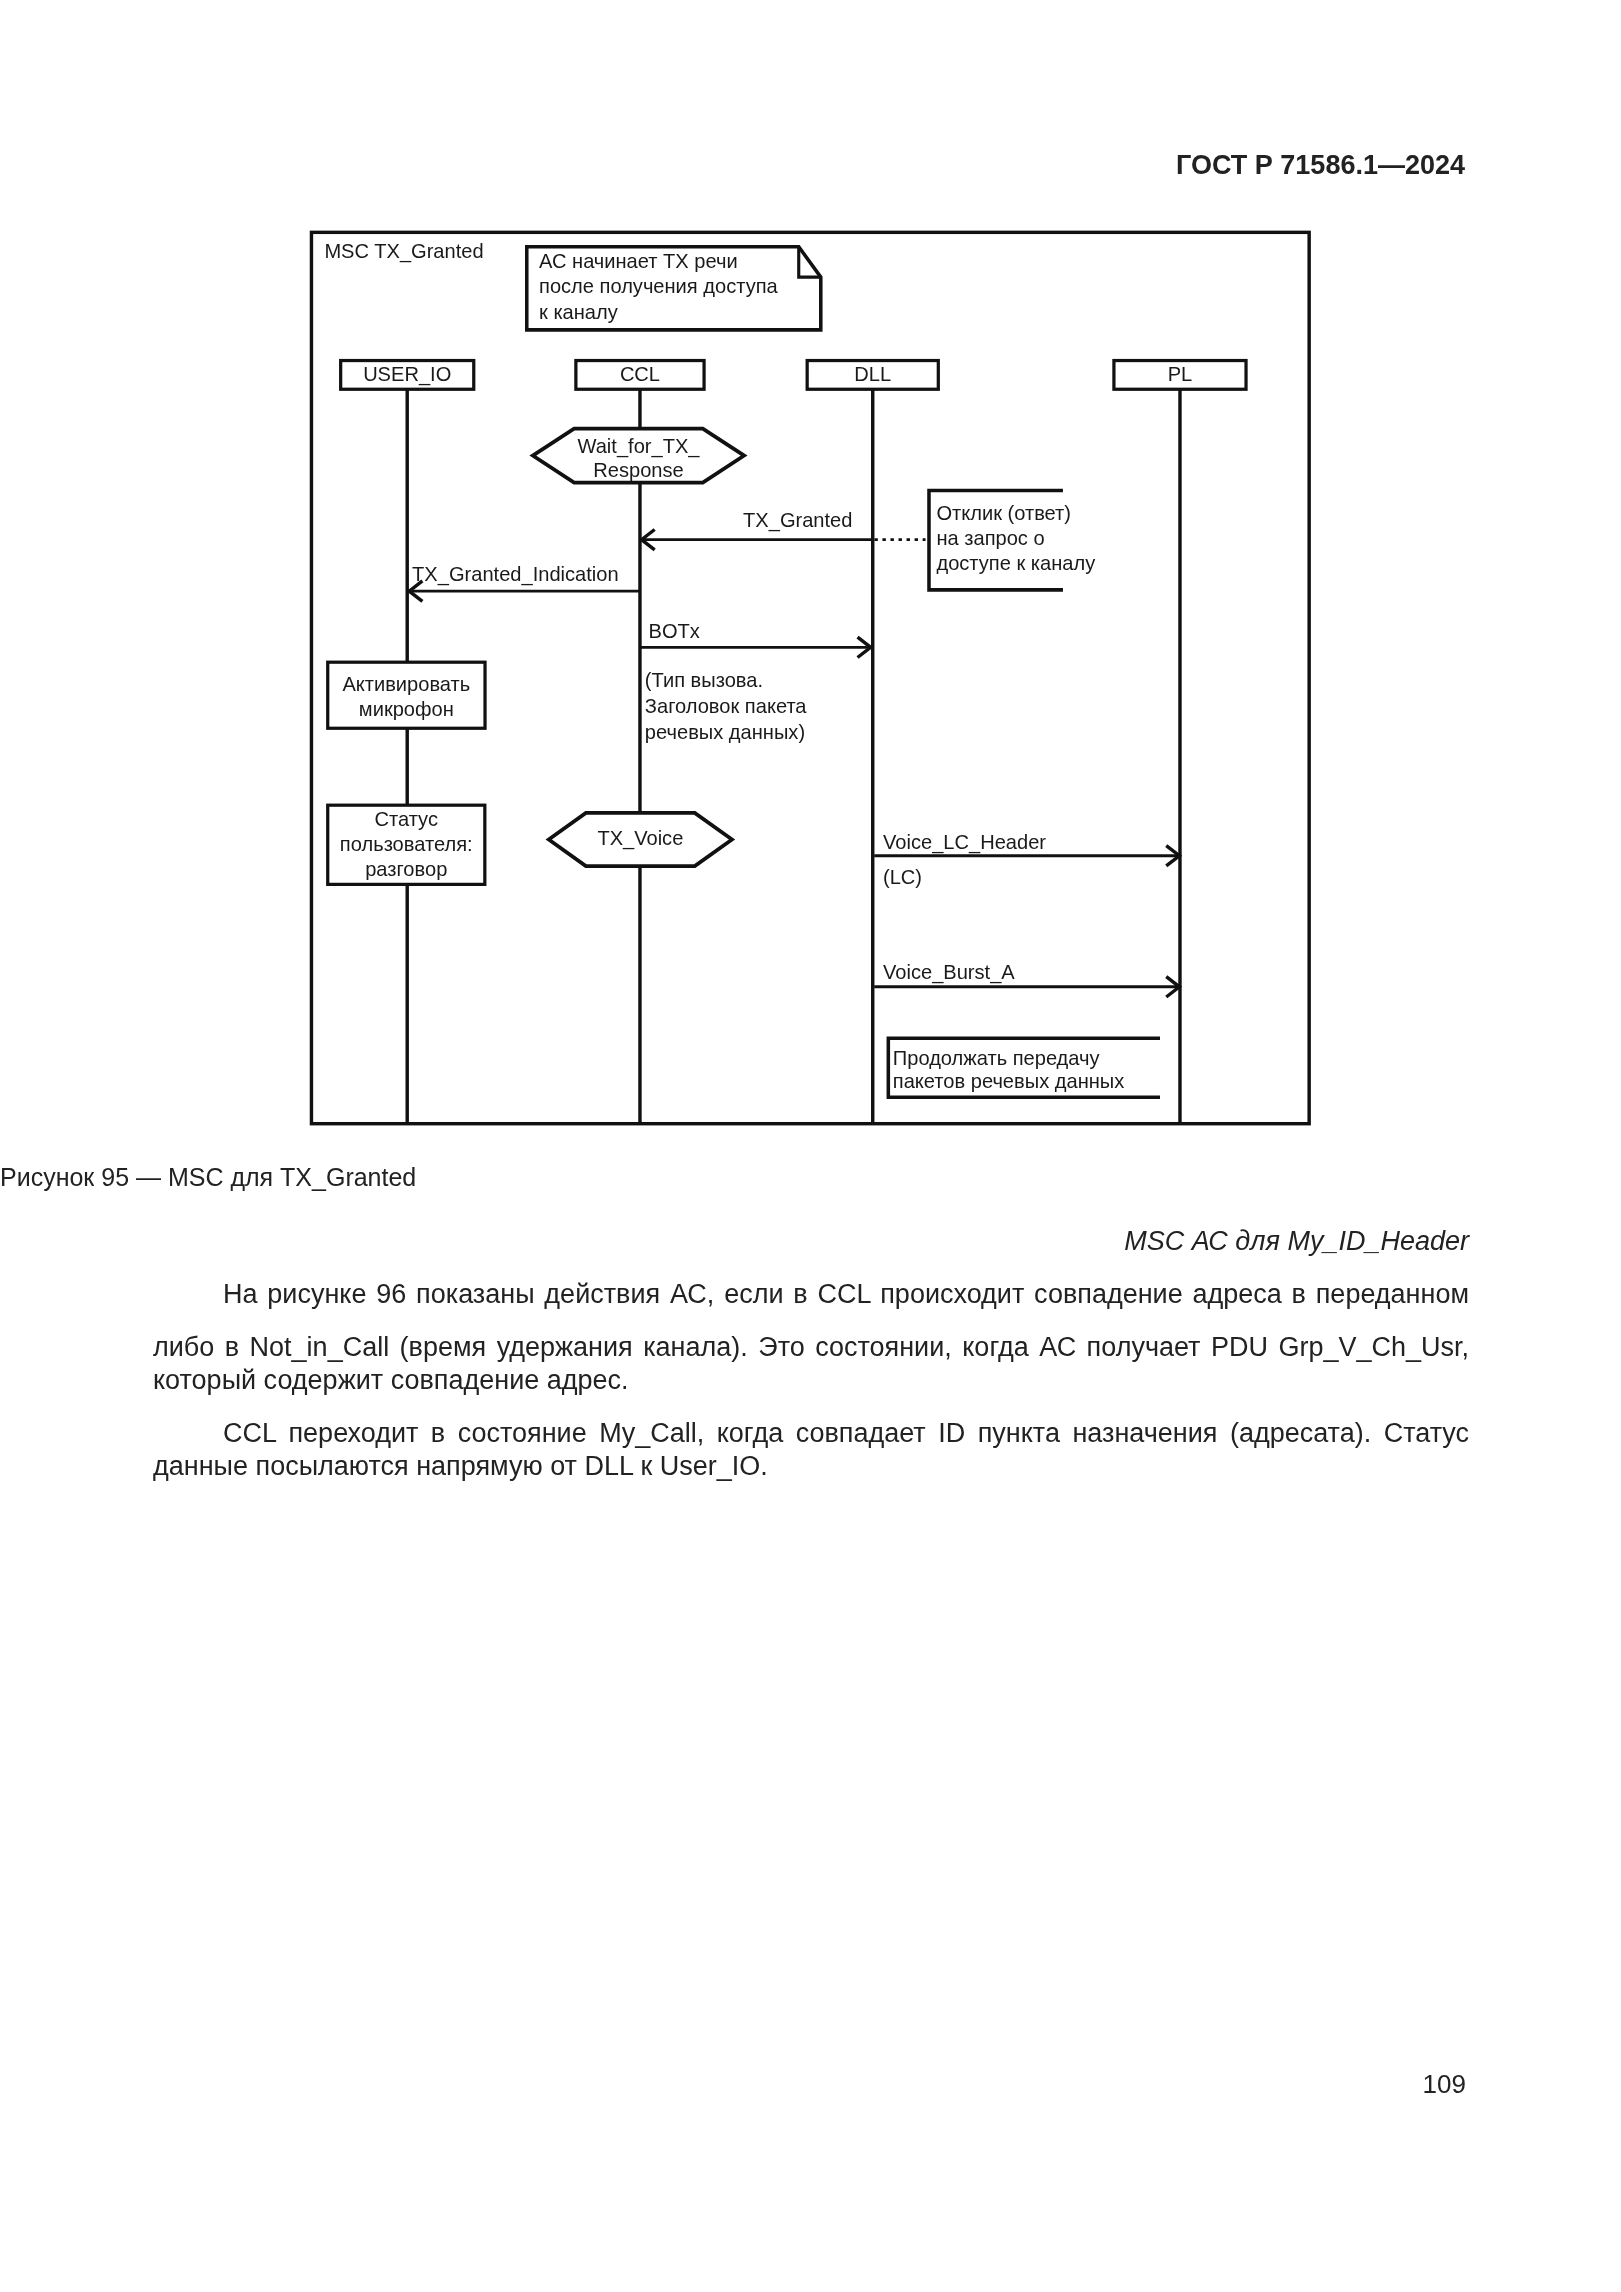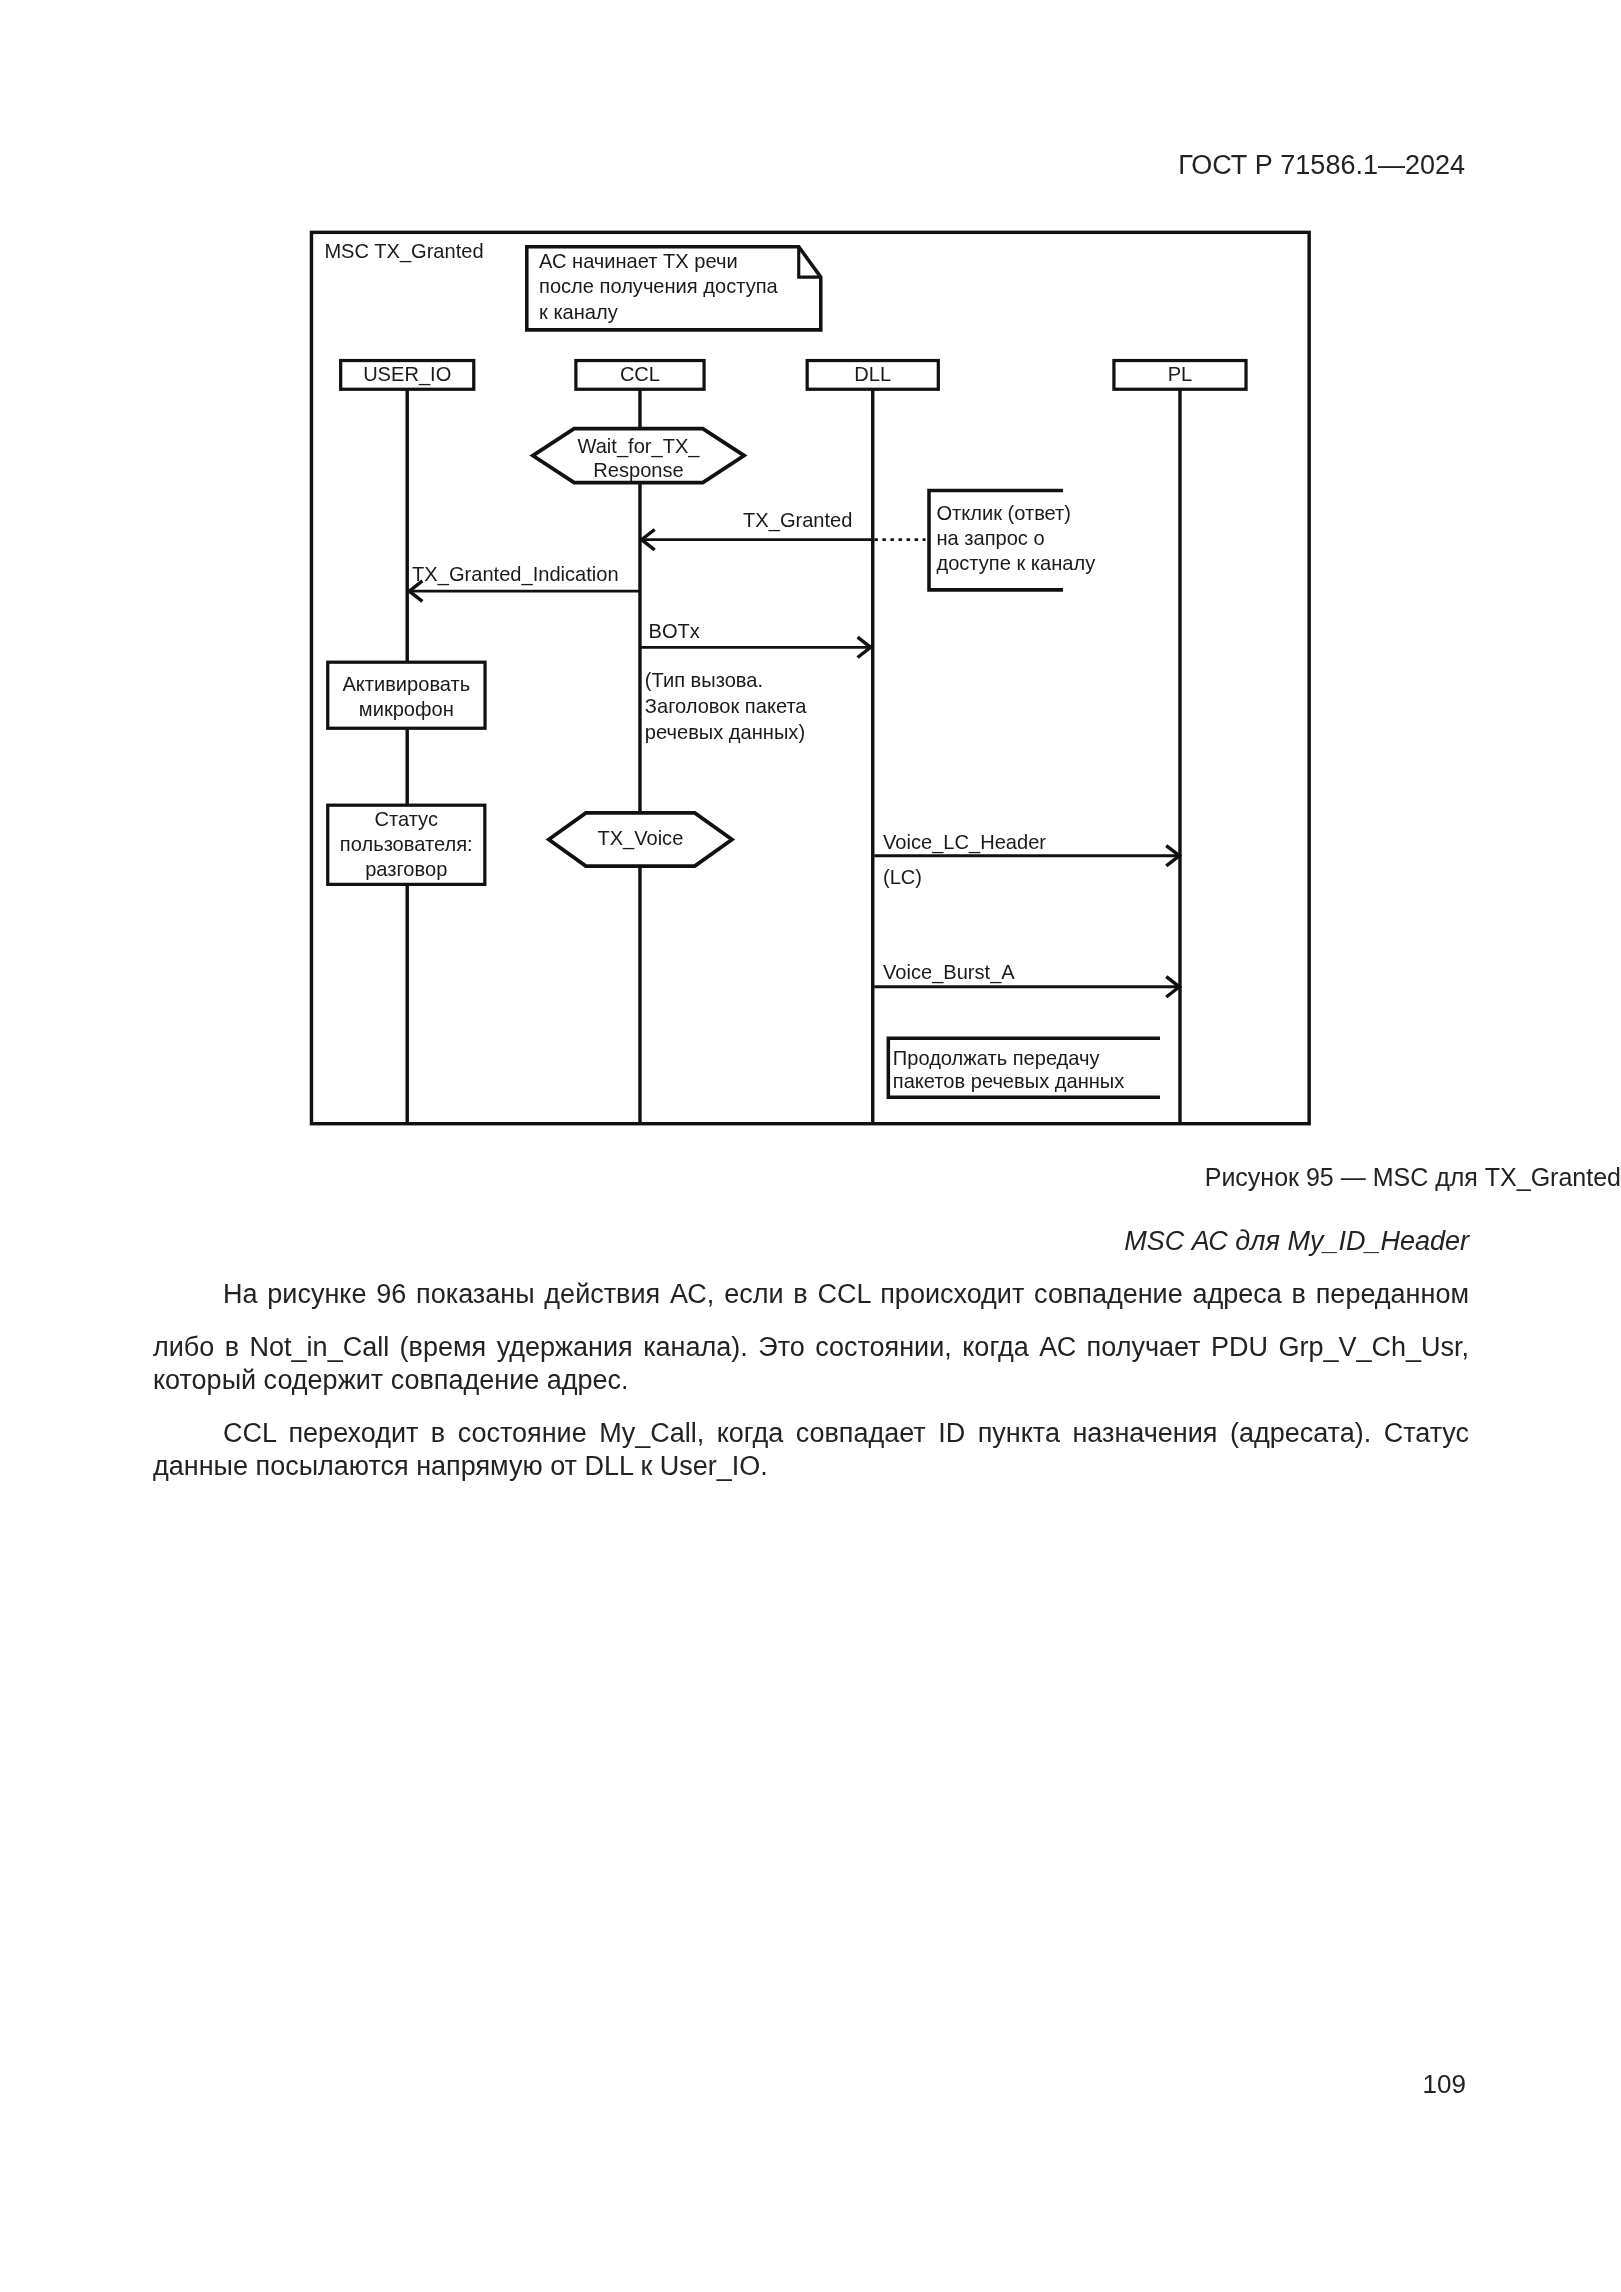--- a/index.html
+++ b/index.html
@@ -1,20 +1,20 @@
 <!DOCTYPE html>
 <html><head>
 <meta charset="utf-8">
 <style>
   html,body{margin:0;padding:0;background:#fff;}
   #page{position:relative;width:1621px;height:2293px;background:#ffffff;
         font-family:"Liberation Sans", sans-serif;color:#1a1a1a;overflow:hidden;}
   .abs{position:absolute;}
-  #hdr{top:151px;right:156px;font-weight:normal;font-size:27px;line-height:29px;color:#222;}
-  #cap{top:1164px;left:0;width:1621px;text-align:right;font-size:25px;line-height:27.4px;color:#222;}
+  #hdr{top:151px;right:156px;font-weight:bold;font-size:27px;line-height:29px;color:#222;}
+  #cap{top:1164px;left:0;width:1621px;text-align:left;font-size:25px;line-height:27.4px;color:#222;}
   #body{top:1225px;left:153px;width:1316px;font-size:27px;line-height:33px;color:#222;}
   #body .j{text-align:justify;text-align-last:justify;margin-top:20px;}
   #body .ind{text-indent:70px;text-align:right;}
   #pgnum{top:2071px;right:155px;font-size:26px;line-height:27.4px;color:#222;}
   svg text{font-family:"Liberation Sans", sans-serif;font-size:20.5px;fill:#1a1a1a;}
 </style>
 </head>
 <body>
 <div id="page">
   <div class="abs" id="hdr">ГОСТ Р 71586.1—2024</div>

